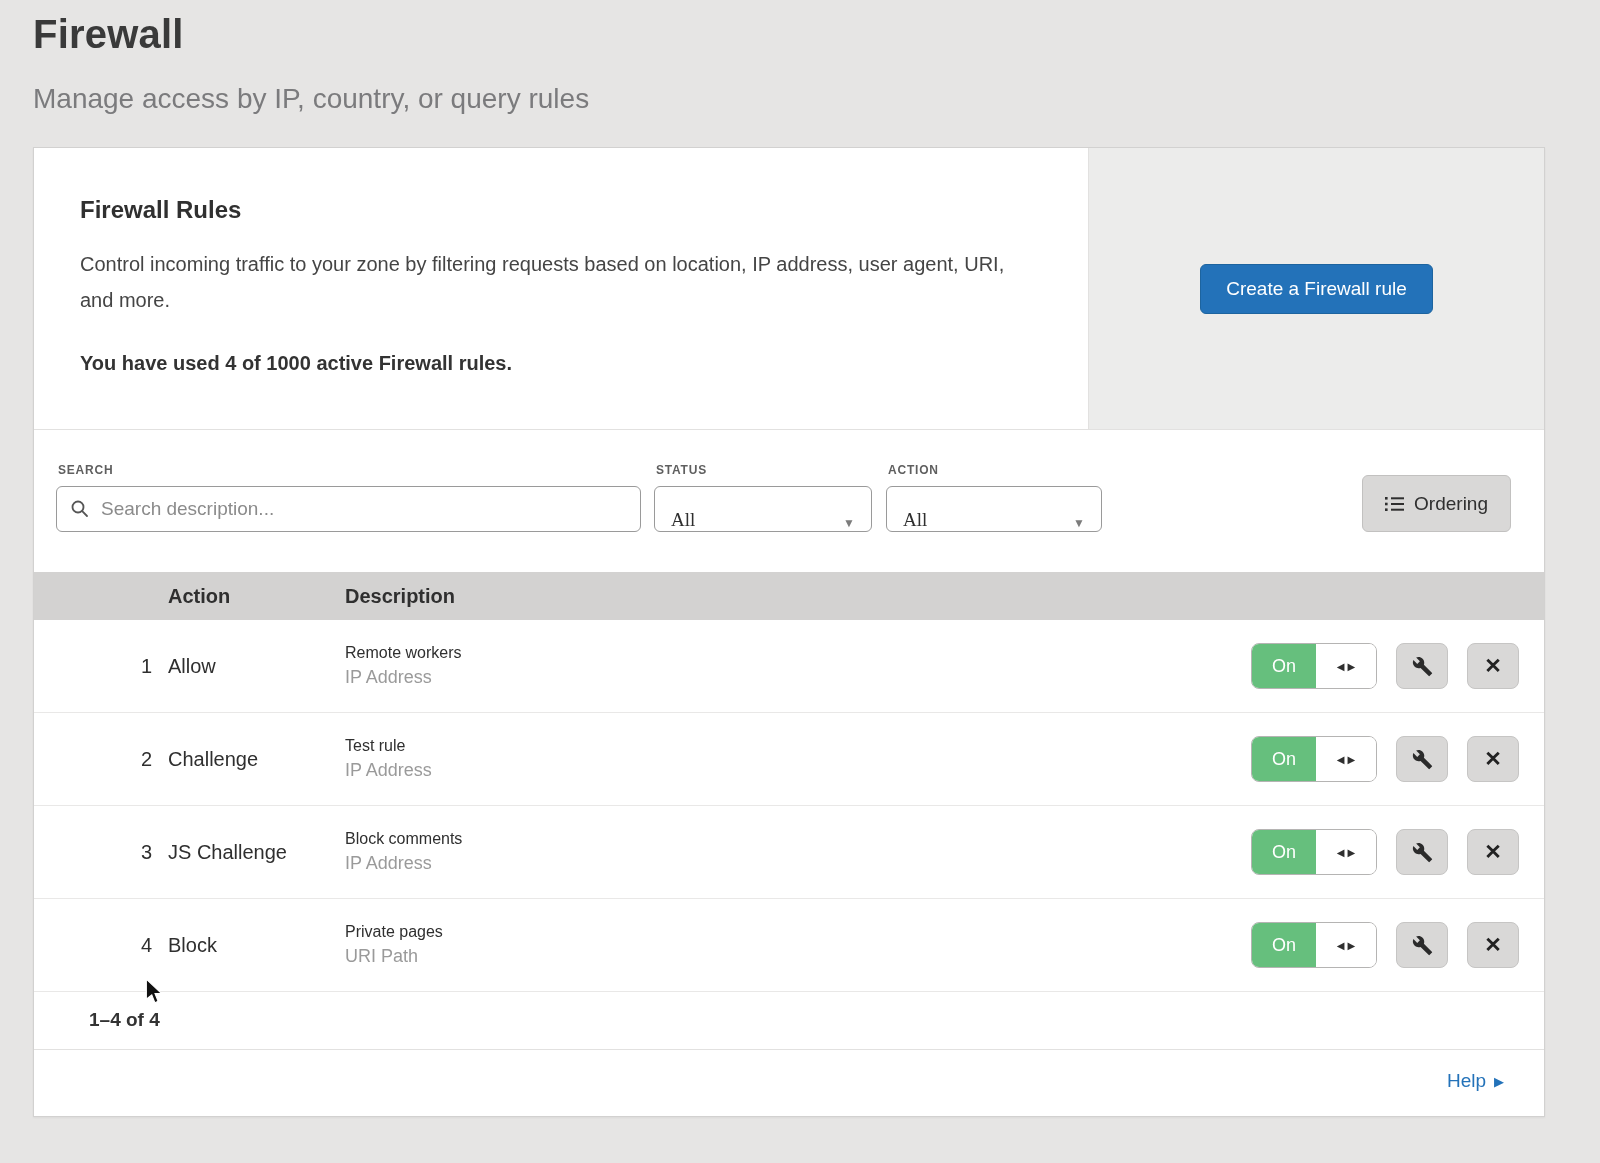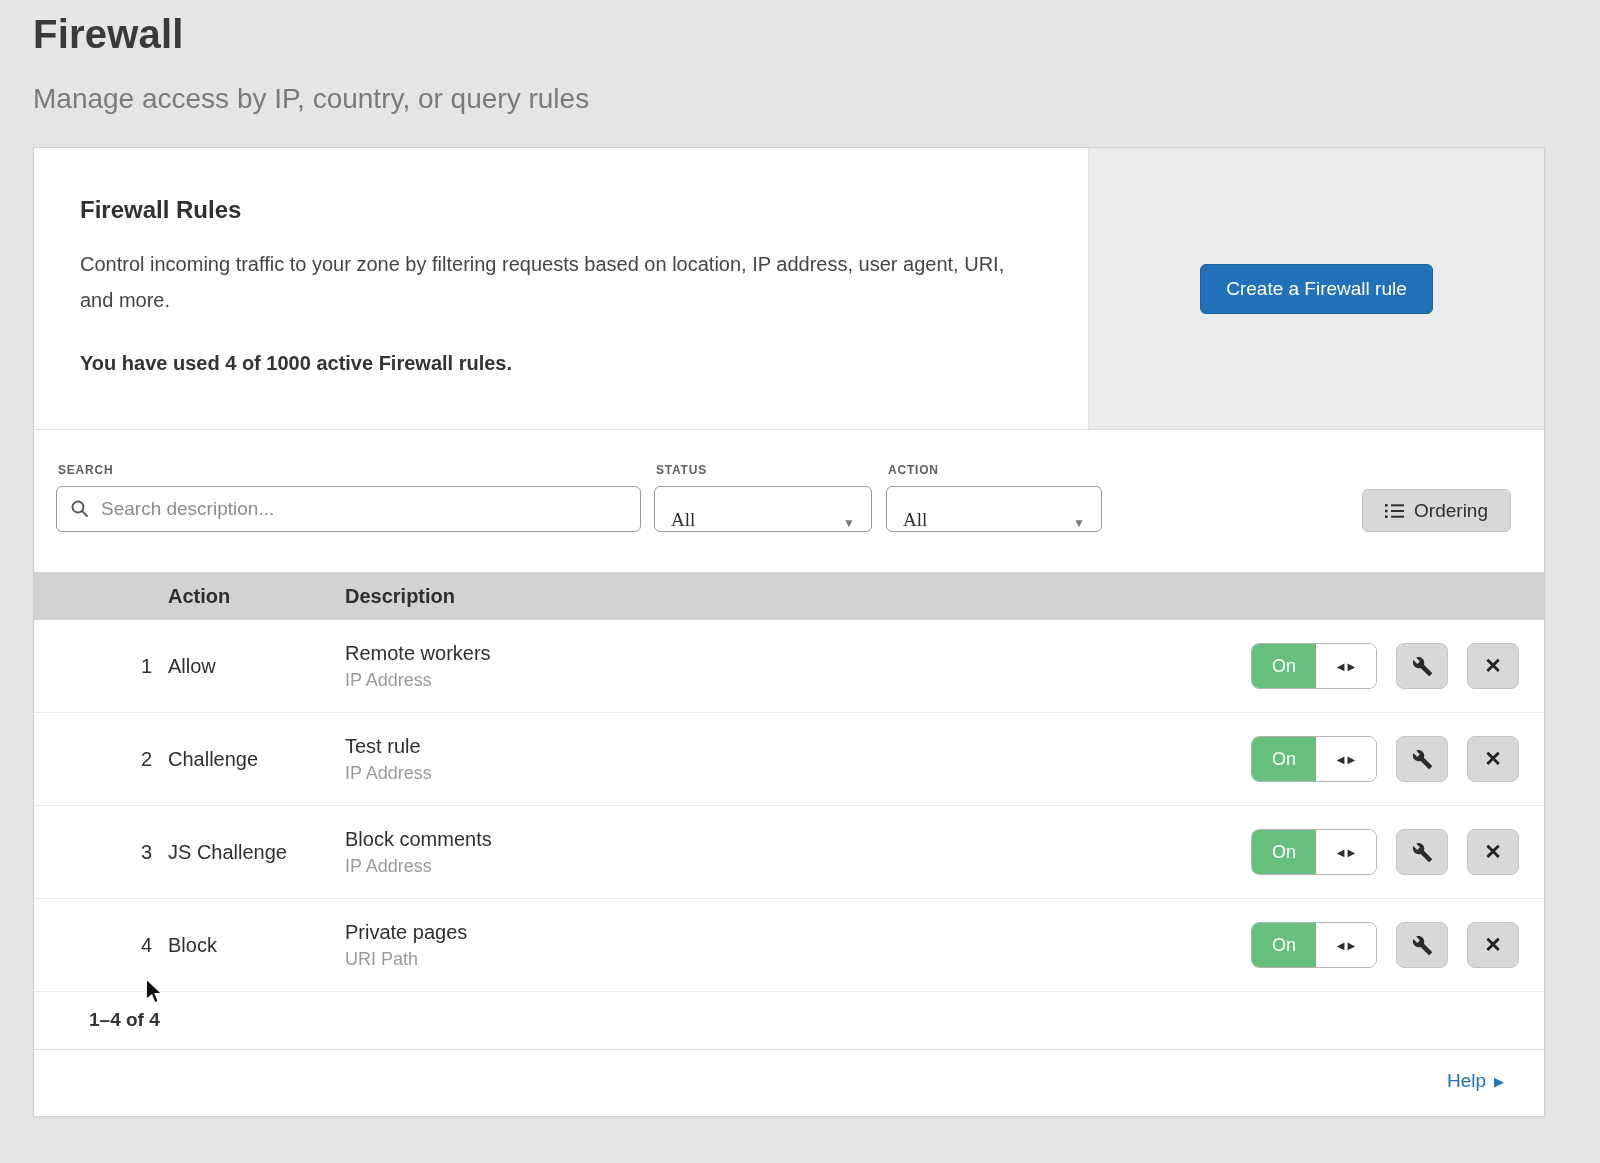--- a/index.html
+++ b/index.html
@@ -55,40 +55,40 @@
   .search-input::placeholder { color: #8b8b8b; }
   .select {
     height: 46px; border: 1px solid #9a9a9a; border-radius: 6px; background: #fff;
     display: flex; align-items: flex-end; justify-content: space-between;
     padding: 0 16px; font-size: 19px; color: #2f2f2f; cursor: pointer; font-family: Liberation Serif, serif;
   }
   .select .caret { font-size: 12px; color: #7c7c7c; margin-left: 12px; }
   .w-status { width: 218px; margin-left: 13px; }
   .w-action { width: 216px; margin-left: 14px; }
   .btn-ordering {
-    margin-left: auto; height: 43px; padding: 11px 22px;
+    margin-left: auto; height: 57px; padding: 11px 22px;
     background: #d9d8d7; border: 1px solid #c2c1c0; border-radius: 6px;
     font-family: inherit; font-size: 19px; color: #2f2f2f; cursor: pointer;
     display: flex; align-items: center; gap: 10px;
   }
 
   
   .tbl-header {
     display: grid; grid-template-columns: 134px 177px 1fr 300px;
     background: #d3d2d1; height: 48px; align-items: center;
     font-size: 20px; font-weight: 700; color: #2f2f2f;
   }
   .row {
     display: grid; grid-template-columns: 134px 177px 1fr 300px;
     align-items: center; background: #fff; border-bottom: 1px solid #e9e8e7;
     height: 93px;
   }
   .cell.num { text-align: right; padding-right: 16px; font-size: 20px; color: #2f2f2f; }
   .cell.action { font-size: 20px; color: #2f2f2f; }
-  .desc-main { font-size: 20px; color: #2f2f2f; }
+  .desc-main { font-size: 16px; color: #2f2f2f; }
   .desc-sub { margin-top: 5px; font-size: 18px; color: #9a9a9a; }
   .cell.controls {
     display: flex; align-items: center; justify-content: flex-end;
     padding-right: 25px; gap: 19px;
   }
   .toggle {
     display: flex; height: 46px; border: 1px solid #b5b4b3; border-radius: 8px;
     overflow: hidden; cursor: pointer;
   }
   .toggle-on {

